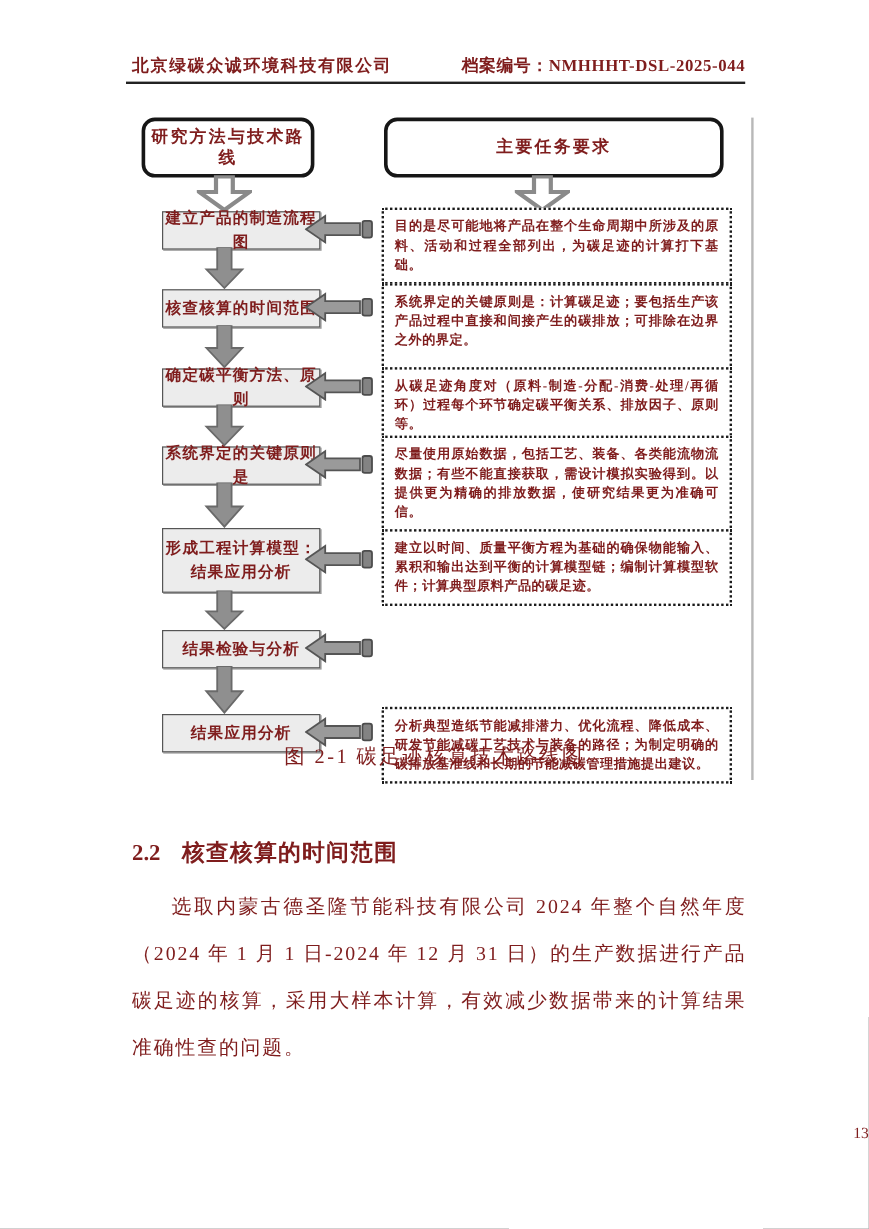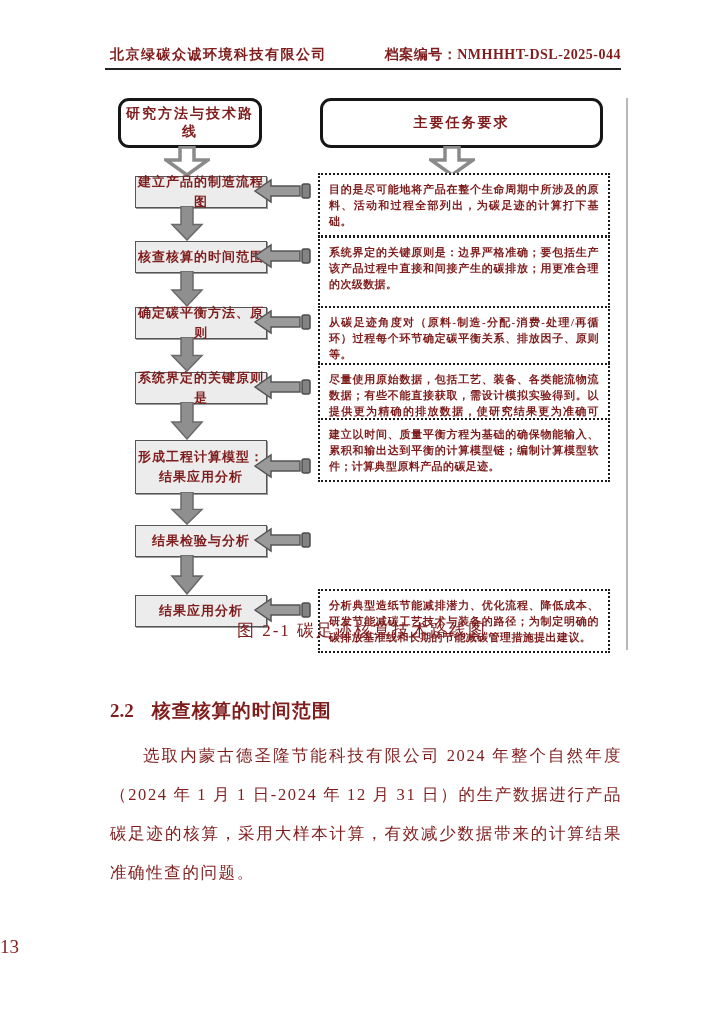--- a/index.html
+++ b/index.html
@@ -30,39 +30,39 @@
   .task-box{
     position:absolute;left:318px;width:292px;background:#fff;border:2px dotted #1b1b1b;
     padding:6px 9px;box-sizing:border-box;
     font-size:11px;font-weight:600;line-height:16px;letter-spacing:.4px;
     text-align:justify;
   }
   .s1{top:176px;height:30px}.s2{top:241px;height:30px}.s3{top:307px;height:30px}
   .s4{top:372px;height:30px}.s5{top:440px;height:52px}.s6{top:525px;height:30px}
   .s7{top:595px;height:30px}
   .t1{top:173px}.t2{top:236px;padding-bottom:14px}.t3{top:306px}.t4{top:363px}
-  .t5{top:418px}.t6{top:516px;padding-bottom:12px}.t7{top:589px}
+  .t5{top:441px}.t6{top:516px;padding-bottom:12px}.t7{top:589px}
   .varrow{position:absolute;left:170px;width:34px;}
   .va1{top:206px;height:35px}.va2{top:271px;height:36px}.va3{top:337px;height:35px}
   .va4{top:402px;height:38px}.va5{top:492px;height:33px}.va6{top:555px;height:40px}
   .hollow{position:absolute;top:146px;width:46px;height:30px;}
   .hol-l{left:164px}.hol-r{left:429px}
   .harrow{position:absolute;left:254px;width:60px;height:26px;}
   .ha1{top:178px}.ha2{top:243px}.ha3{top:309px}.ha4{top:374px}
   .ha5{top:453px}.ha6{top:527px}.ha7{top:597px}
   .side-line{position:absolute;left:626px;top:98px;width:2px;height:552px;background:#b8b8b8;}
   .caption{position:absolute;left:0;top:619px;width:724px;text-align:center;
     font-size:17px;letter-spacing:2px;}
   
   .section-h{position:absolute;left:110px;top:698px;font-size:19px;font-weight:bold;letter-spacing:1px;}
   .section-h .num{margin-right:18px;letter-spacing:0;}
   .body-p{position:absolute;left:110px;top:736px;width:512px;
     font-size:16.5px;line-height:39px;letter-spacing:1.6px;
     text-align:justify;text-indent:2em;}
-  .page-num{position:absolute;left:0;top:936px;width:724px;text-align:left;font-size:19px;}
+  .page-num{position:absolute;left:0;top:936px;width:724px;text-align:right;font-size:13px;}
   svg{display:block}
 </style>
 </head>
 <body>
 
 <div class="page">
 
   <div class="hdr-company">北京绿碳众诚环境科技有限公司</div>
   <div class="hdr-file">档案编号：NMHHHT-DSL-2025-044</div>
   <div class="hdr-rule"></div>
@@ -82,21 +82,21 @@
     <div class="step-box s1">建立产品的制造流程图</div>
     <div class="step-box s2">核查核算的时间范围</div>
     <div class="step-box s3">确定碳平衡方法、原则</div>
     <div class="step-box s4">系统界定的关键原则是</div>
     <div class="step-box s5">形成工程计算模型：
 结果应用分析</div>
     <div class="step-box s6">结果检验与分析</div>
     <div class="step-box s7">结果应用分析</div>
 
     <div class="task-box t1">目的是尽可能地将产品在整个生命周期中所涉及的原料、活动和过程全部列出，为碳足迹的计算打下基础。</div>
-    <div class="task-box t2">系统界定的关键原则是：边界严格准确；要包括生产该产品过程中直接和间接产生的碳排放；用更准合理的次级数据。</div>
+    <div class="task-box t2">系统界定的关键原则是：计算碳足迹；要包括生产该产品过程中直接和间接产生的碳排放；可排除在边界之外的界定。</div>
     <div class="task-box t3">从碳足迹角度对（原料-制造-分配-消费-处理/再循环）过程每个环节确定碳平衡关系、排放因子、原则等。</div>
     <div class="task-box t4">尽量使用原始数据，包括工艺、装备、各类能流物流数据；有些不能直接获取，需设计模拟实验得到。以提供更为精确的排放数据，使研究结果更为准确可信。</div>
     <div class="task-box t5">建立以时间、质量平衡方程为基础的确保物能输入、累积和输出达到平衡的计算模型链；编制计算模型软件；计算典型原料产品的碳足迹。</div>
     <div class="task-box t7">分析典型造纸节能减排潜力、优化流程、降低成本、研发节能减碳工艺技术与装备的路径；为制定明确的碳排放基准线和长期的节能减碳管理措施提出建议。</div>
 
     <svg class="varrow va1" viewBox="0 0 34 36" preserveAspectRatio="none">
         <polygon points="11,0 23,0 23,19 32,19 17,35 2,19 11,19" fill="#8f8f8f" stroke="#6a6a6a" stroke-width="1.5"></polygon>
       </svg>
     <svg class="varrow va2" viewBox="0 0 34 36" preserveAspectRatio="none">
         <polygon points="11,0 23,0 23,19 32,19 17,35 2,19 11,19" fill="#8f8f8f" stroke="#6a6a6a" stroke-width="1.5"></polygon>

